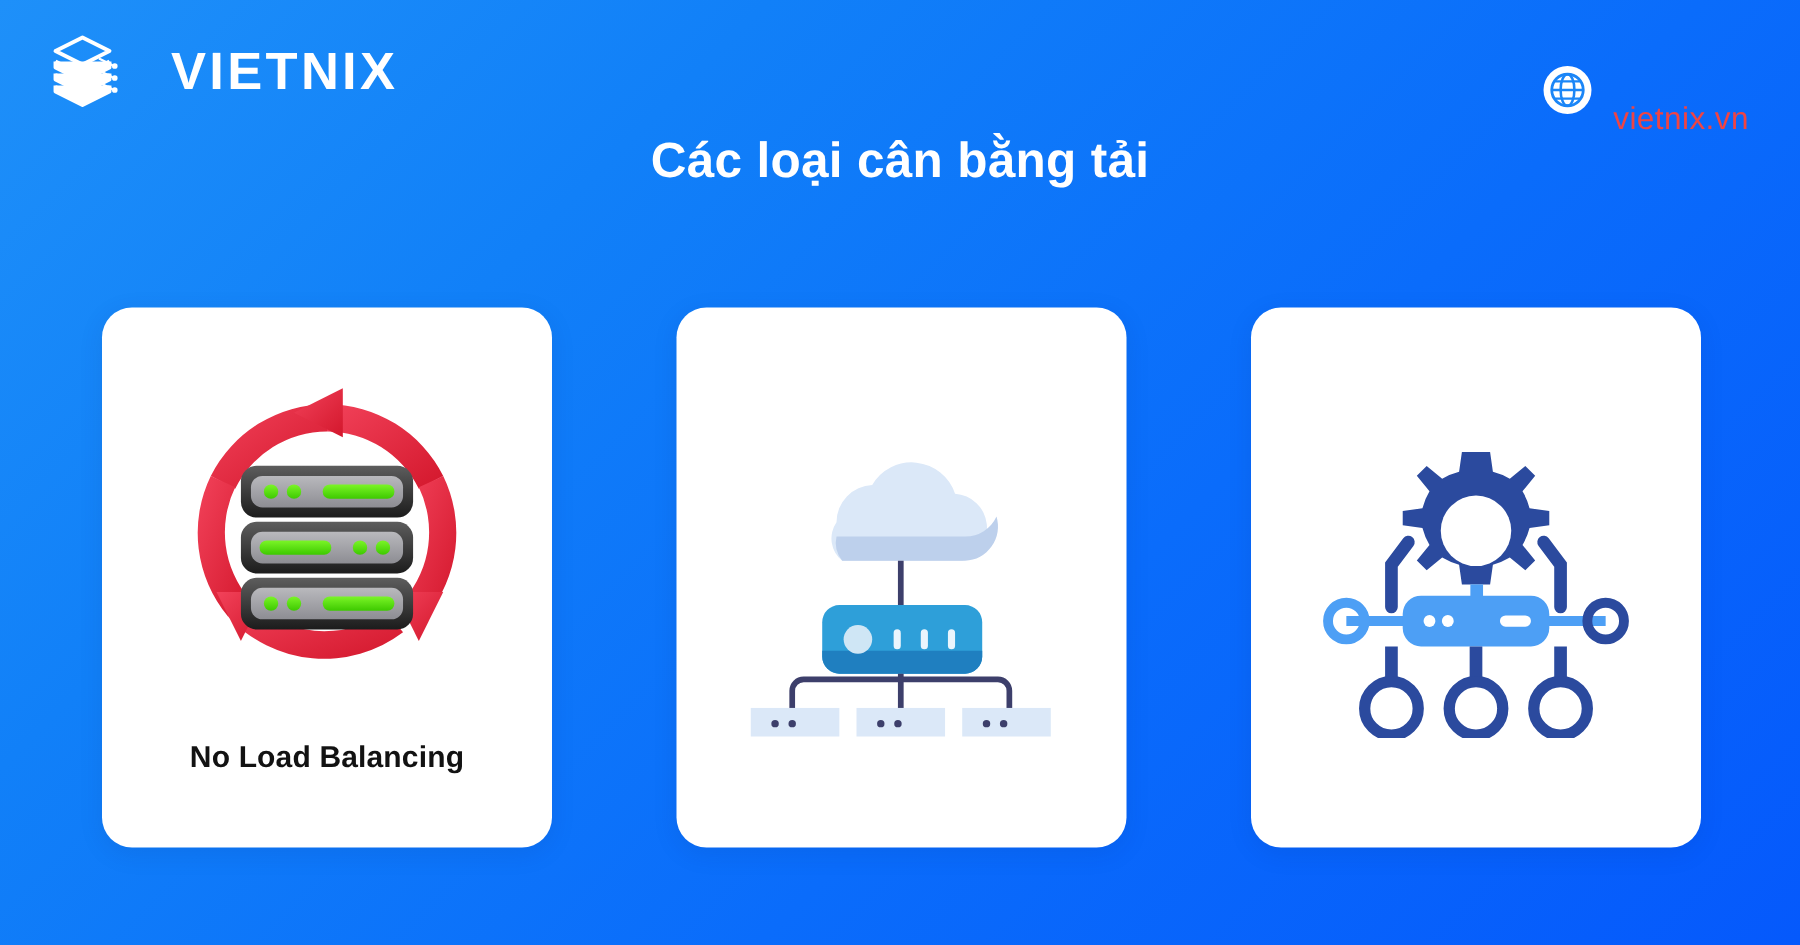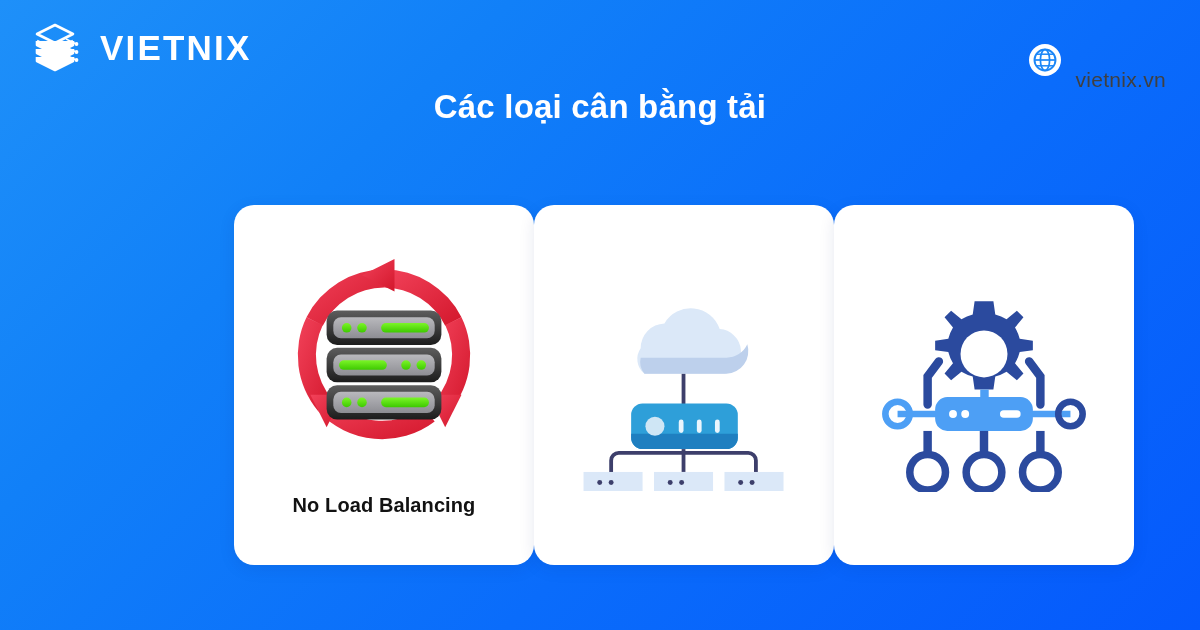--- a/index.html
+++ b/index.html
@@ -4,37 +4,37 @@
 <style>
   * { margin:0; padding:0; box-sizing:border-box; }
   html, body { width:1200px; height:630px; }
   body {
     font-family:"Liberation Sans", sans-serif;
     background:linear-gradient(135deg,#1e90f9 0%,#1180f8 28%,#0a6cfb 62%,#0559fc 100%);
     position:relative; overflow:hidden;
   }
 
   
-  .brand { position:absolute; left:28px; top:20px; display:flex; align-items:center; gap:18px; }
+  .brand { position:absolute; left:28px; top:20px; display:flex; align-items:center; gap:32px; }
   .brand-mark { width:54px; height:54px; }
   .brand-name { color:#ffffff; font-size:35px; font-weight:700; letter-spacing:2.2px; line-height:1; }
 
   .site { position:absolute; right:34px; top:29px; display:flex; align-items:center; gap:13px; }
   .site-icon { width:34px; height:34px; }
-  .site-url { color:#404040; font-size:21px; letter-spacing:.3px; line-height:1;margin-top:40px; }
+  .site-url { color:#ef4444; font-size:21px; letter-spacing:.3px; line-height:1;margin-top:40px; }
 
   
   .title {
     position:absolute; top:88px; left:0; width:1200px; text-align:center;
     color:#ffffff; font-size:33px; font-weight:700; letter-spacing:.2px;
   }
 
   
   .cards { position:absolute; top:205px; left:68px; width:1066px; height:360px;
-           display:flex; justify-content:flex-end; }
+           display:flex; justify-content:space-between; }
   .card {
     width:300px; height:360px; background:#ffffff; border-radius:20px;
     display:flex; flex-direction:column; align-items:center;
     box-shadow:0 4px 16px rgba(0,40,110,.10);
   }
   .card-art { flex:1; display:flex; align-items:center; justify-content:center; width:100%; padding-top:12px; }
   .card-art svg { display:block; }
   .card-label {
     font-size:20px; font-weight:700; color:#121212; text-align:center;
     padding-bottom:48px; letter-spacing:.1px;

